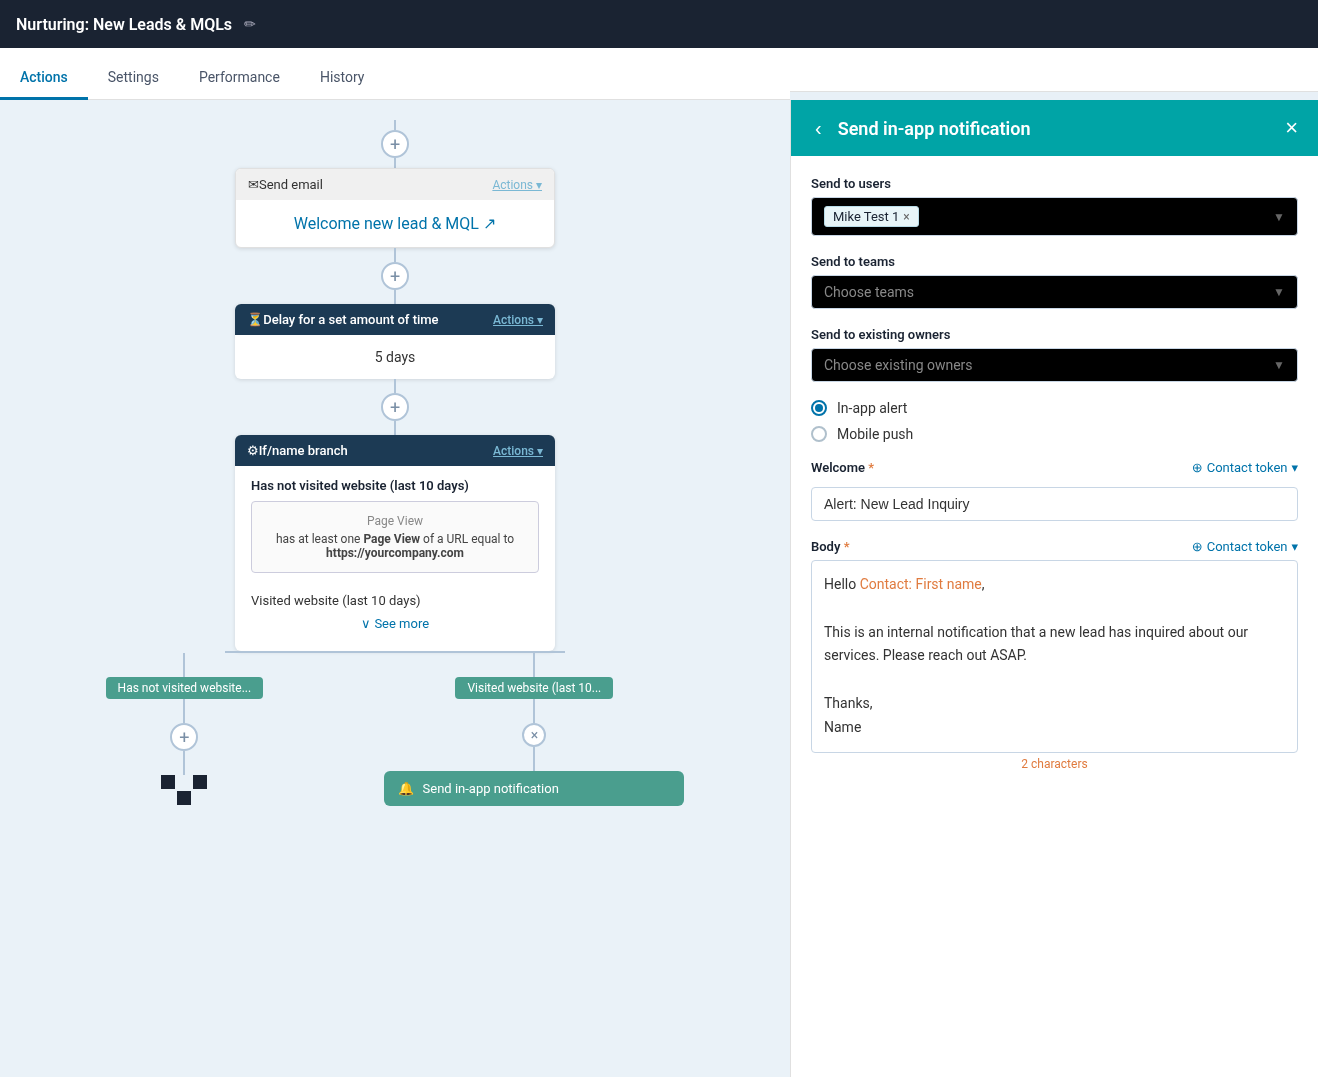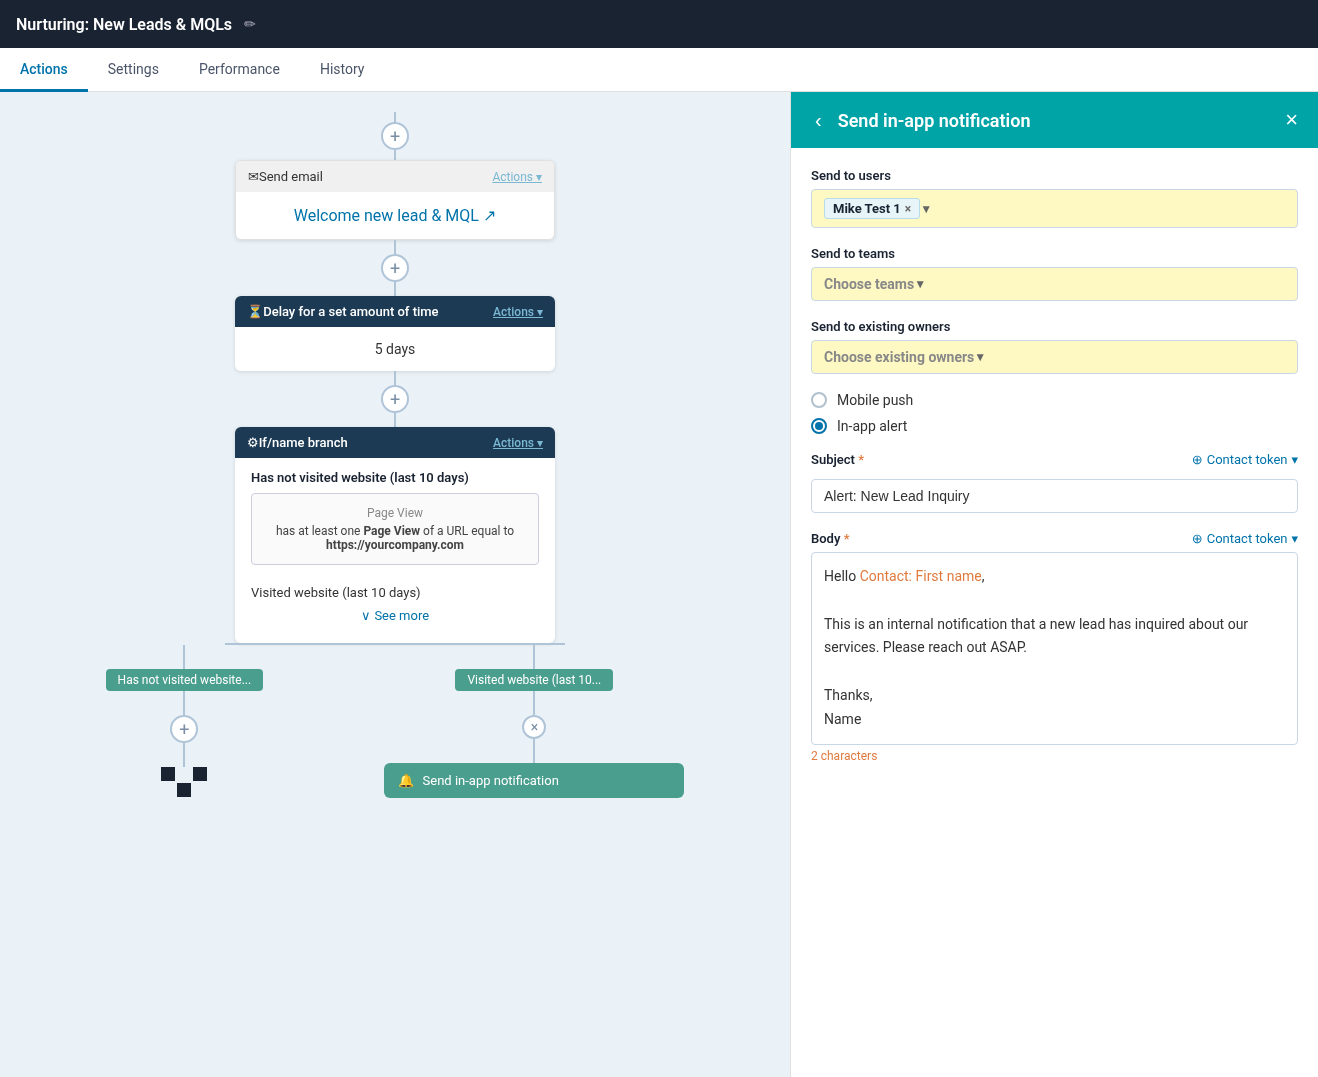--- a/index.html
+++ b/index.html
@@ -24,21 +24,21 @@
       cursor: pointer;
       font-size: 14px;
     }
 
     
     .nav-tabs {
       background: #fff;
       border-bottom: 1px solid #e0e0e0;
       display: flex;
       padding: 0 0px;
-      height: 44px;
+      height: 52px;
       align-items: flex-end;
       width: 790px;
     }
     .nav-tab {
       padding: 12px 20px;
       font-size: 14px;
       color: #4a5568;
       cursor: pointer;
       border-bottom: 3px solid transparent;
       margin-bottom: -1px;
@@ -333,26 +333,26 @@
       display: block;
     }
 
     .select-field {
       width: 100%;
       border: 1px solid #c8d6e5;
       border-radius: 4px;
       padding: 8px 12px;
       font-size: 14px;
       color: #333;
-      background: #fef9c3;
-      display: flex;
-      align-items: center;
+      background: #000000;
+      display: flex;
+      align-items: center;
+      justify-content: space-between;
       cursor: pointer;
       position: relative;
-      font-weight: bold;
     }
 
     .select-field .tags {
       display: flex;
       gap: 6px;
       flex-wrap: wrap;
       align-items: center;
     }
 
     .tag {
@@ -482,21 +482,21 @@
       border-radius: 4px;
       padding: 12px;
       font-size: 14px;
       color: #333;
       min-height: 190px;
       background: #fff;
       line-height: 1.7;
     }
 
     .char-count {
-      text-align: left;
+      text-align: center;
       font-size: 12px;
       color: #e07b3f;
       margin-top: 4px;
     }
   </style>
 </head>
 <body>
 
 <div class="top-bar">
   <span class="top-bar-title">Nurturing: New Leads &amp; MQLs</span>
@@ -663,33 +663,33 @@
         <label class="form-label">Send to existing owners</label>
         <div class="select-field">
           <span style="color:#888;">Choose existing owners</span>
           <span class="dropdown-arrow">▼</span>
         </div>
 
       </div>
 
       <div class="radio-group">
         <div class="radio-item">
+          <div class="radio-circle checked"></div>
+          <span>In-app alert</span>
+        </div>
+        <div class="radio-item">
           <div class="radio-circle"></div>
           <span>Mobile push</span>
-        </div>
-        <div class="radio-item">
-          <div class="radio-circle checked"></div>
-          <span>In-app alert</span>
         </div>
       </div>
 
       <div class="form-group">
         <div class="field-header-row">
           <label class="form-label" style="margin-bottom:0;">
-            <span>Subject</span>
+            <span>Welcome</span>
             <span style="color:#e07b3f;">*</span>
           </label>
           <span class="contact-token-link">
             <span>⊕</span>
             <span>Contact token</span>
             <span>▾</span>
           </span>
         </div>
         <input type="text" class="text-input" style="margin-top: 6px;" value="Alert: New Lead Inquiry">
       </div>

